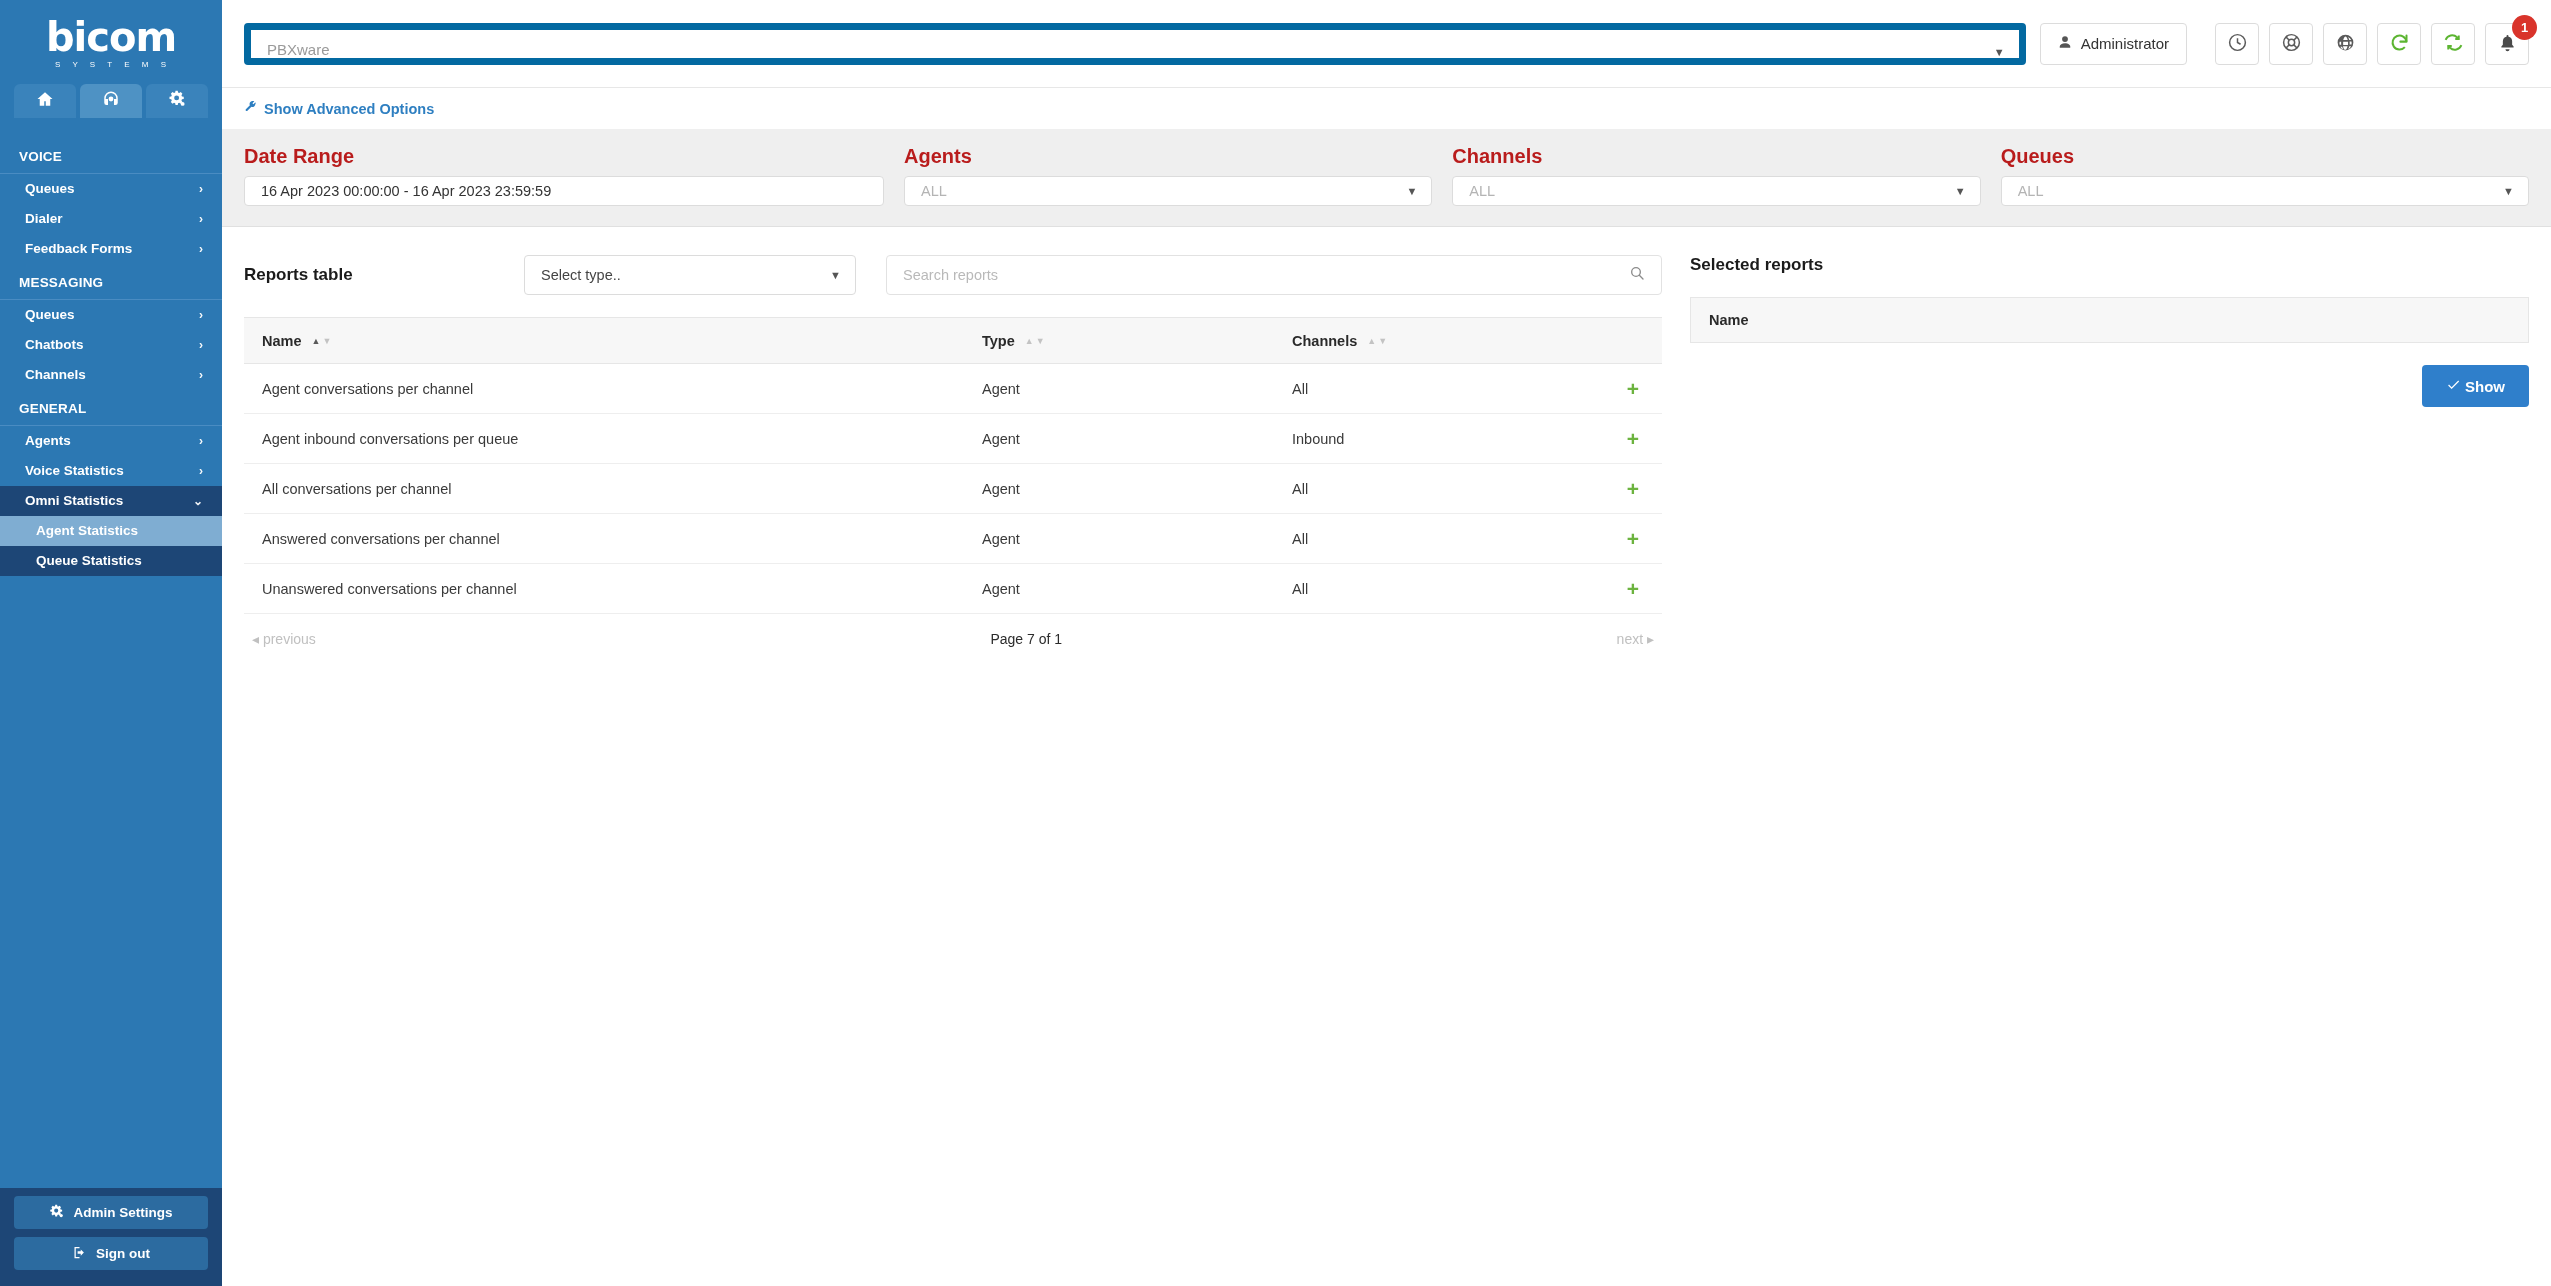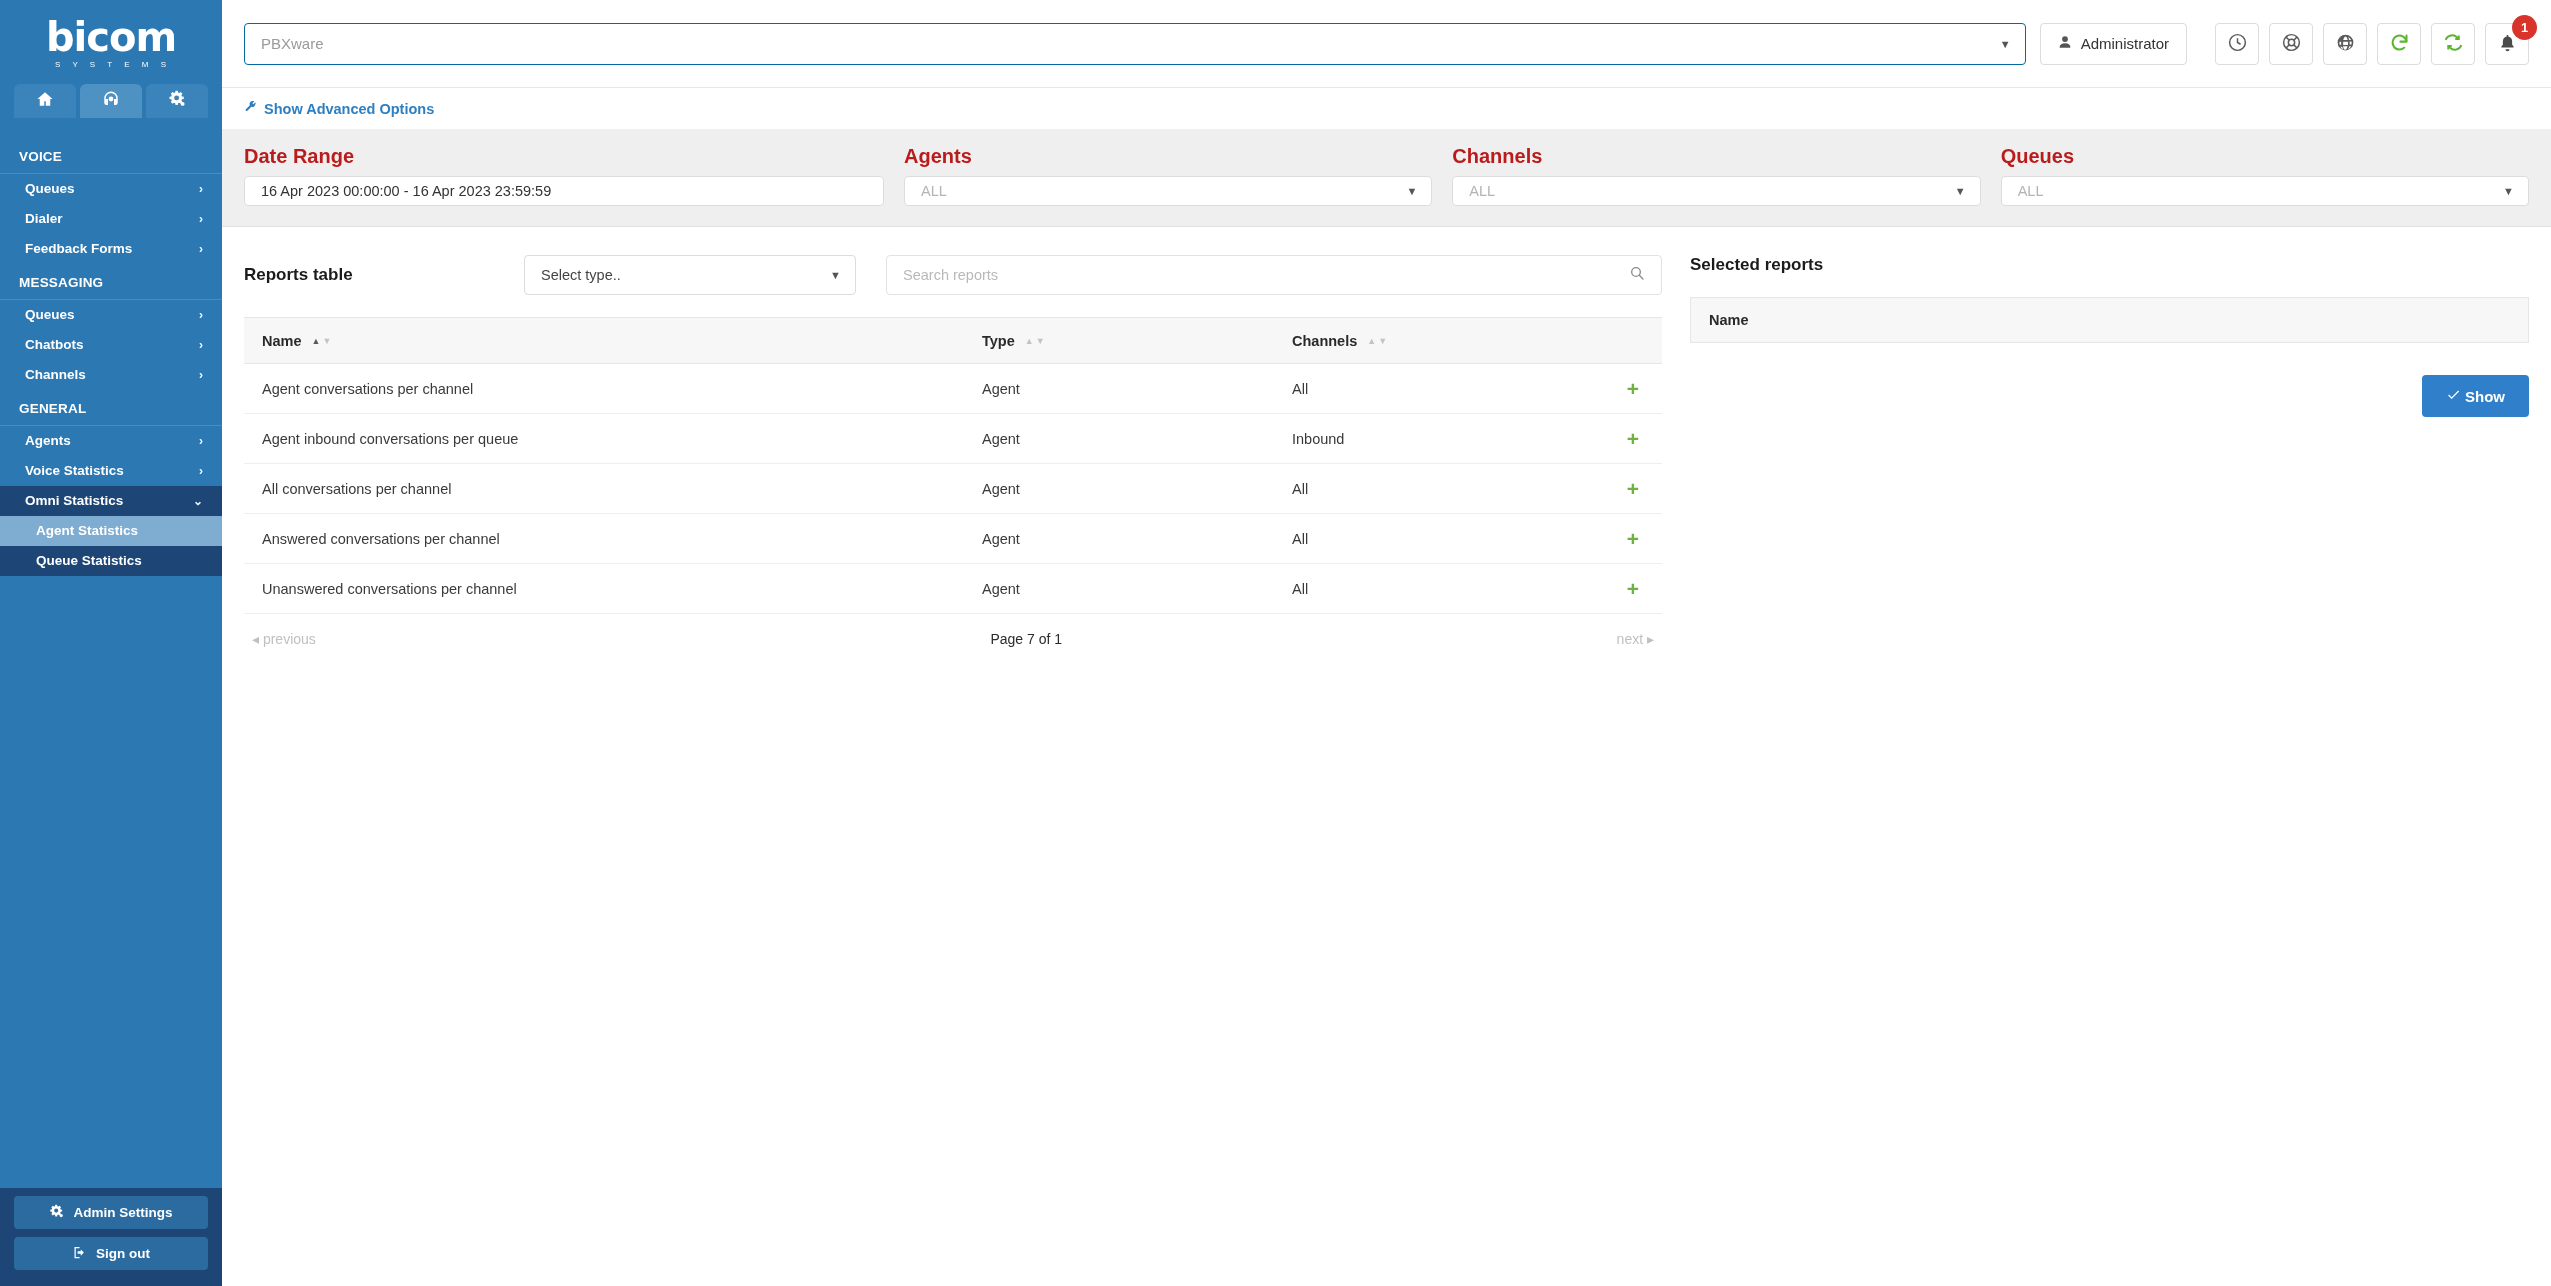--- a/index.html
+++ b/index.html
@@ -74,22 +74,22 @@
   
   #main { flex: 1; height: 1286px; background: #fff;
           display: flex; flex-direction: column; overflow: hidden; }
 
   #topbar {
     height: 88px; display: flex; align-items: center;
     padding: 0 22px 0 22px; gap: 14px; flex: 0 0 88px;
     border-bottom: 1px solid #e7e7e7; background:#fff;
   }
   #tenant-select {
-    flex: 1; height: 42px; border: 1px solid #0369a1; border-radius: 4px;
-    display: flex; align-items: center; padding: 0 16px;
+    flex: 1; height: 42px; border: 7px solid #0369a1; border-radius: 4px;
+    display: flex; align-items: flex-end; padding: 0 16px;
     font-size: 15px; color: #9a9a9a; position: relative; cursor: pointer;
     background: #fff;
   }
   #tenant-select .caret {
     position: absolute; right: 14px; color: #555; font-size: 11px;
   }
   .tb-btn {
     height: 42px; border: 1px solid #dcdcdc; border-radius: 4px;
     background: #fff; display: flex; align-items: center; justify-content: center;
     cursor: pointer; color: #333; font-size: 15px;
@@ -195,21 +195,20 @@
     height: 46px; background: #f7f7f7; border: 1px solid #e6e6e6;
     display: flex; align-items: center; padding: 0 18px;
     font-size: 14.5px; font-weight: 600; color: #2a2a2a;
   }
   #show-row { display: flex; justify-content: flex-end; margin-top: 22px; }
   #show-btn {
     background: #2f7fcb; color: #fff; border: none; border-radius: 4px;
     height: 42px; padding: 0 24px; font-size: 15px; font-weight: 600;
     display: flex; align-items: center; gap: 4px; cursor: pointer;
     font-family: "Liberation Sans", sans-serif;
-    margin-top: 10px;
   }
   #show-btn svg { width: 15px; height: 15px; fill: #fff; }
 </style>
 </head>
 <body>
 
 <div id="sidebar">
 
   <div id="brand">
     <div class="logo-word">bicom</div>

